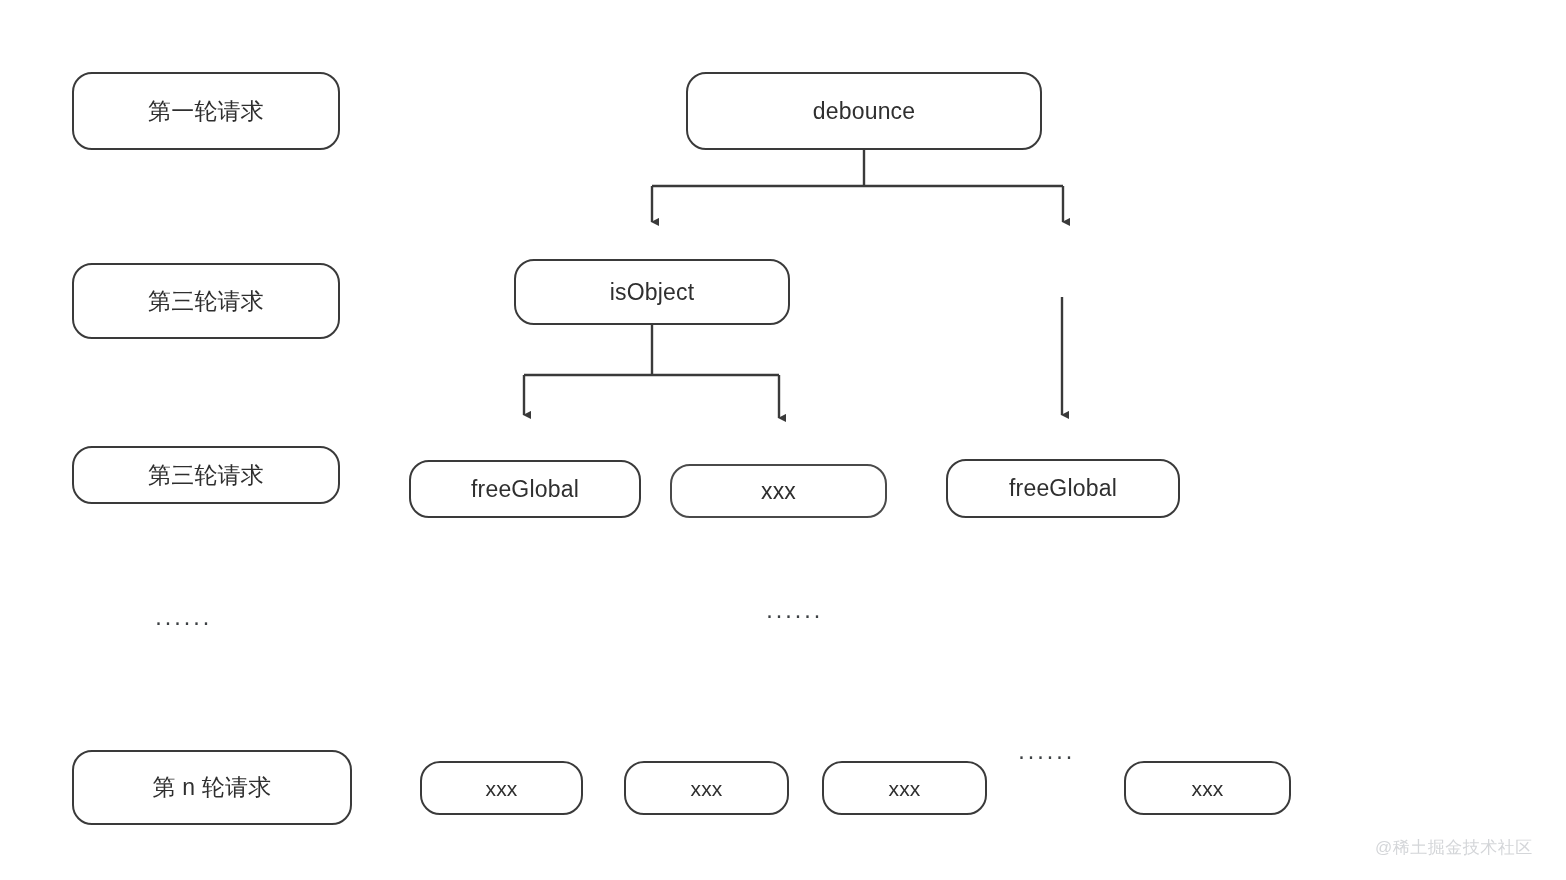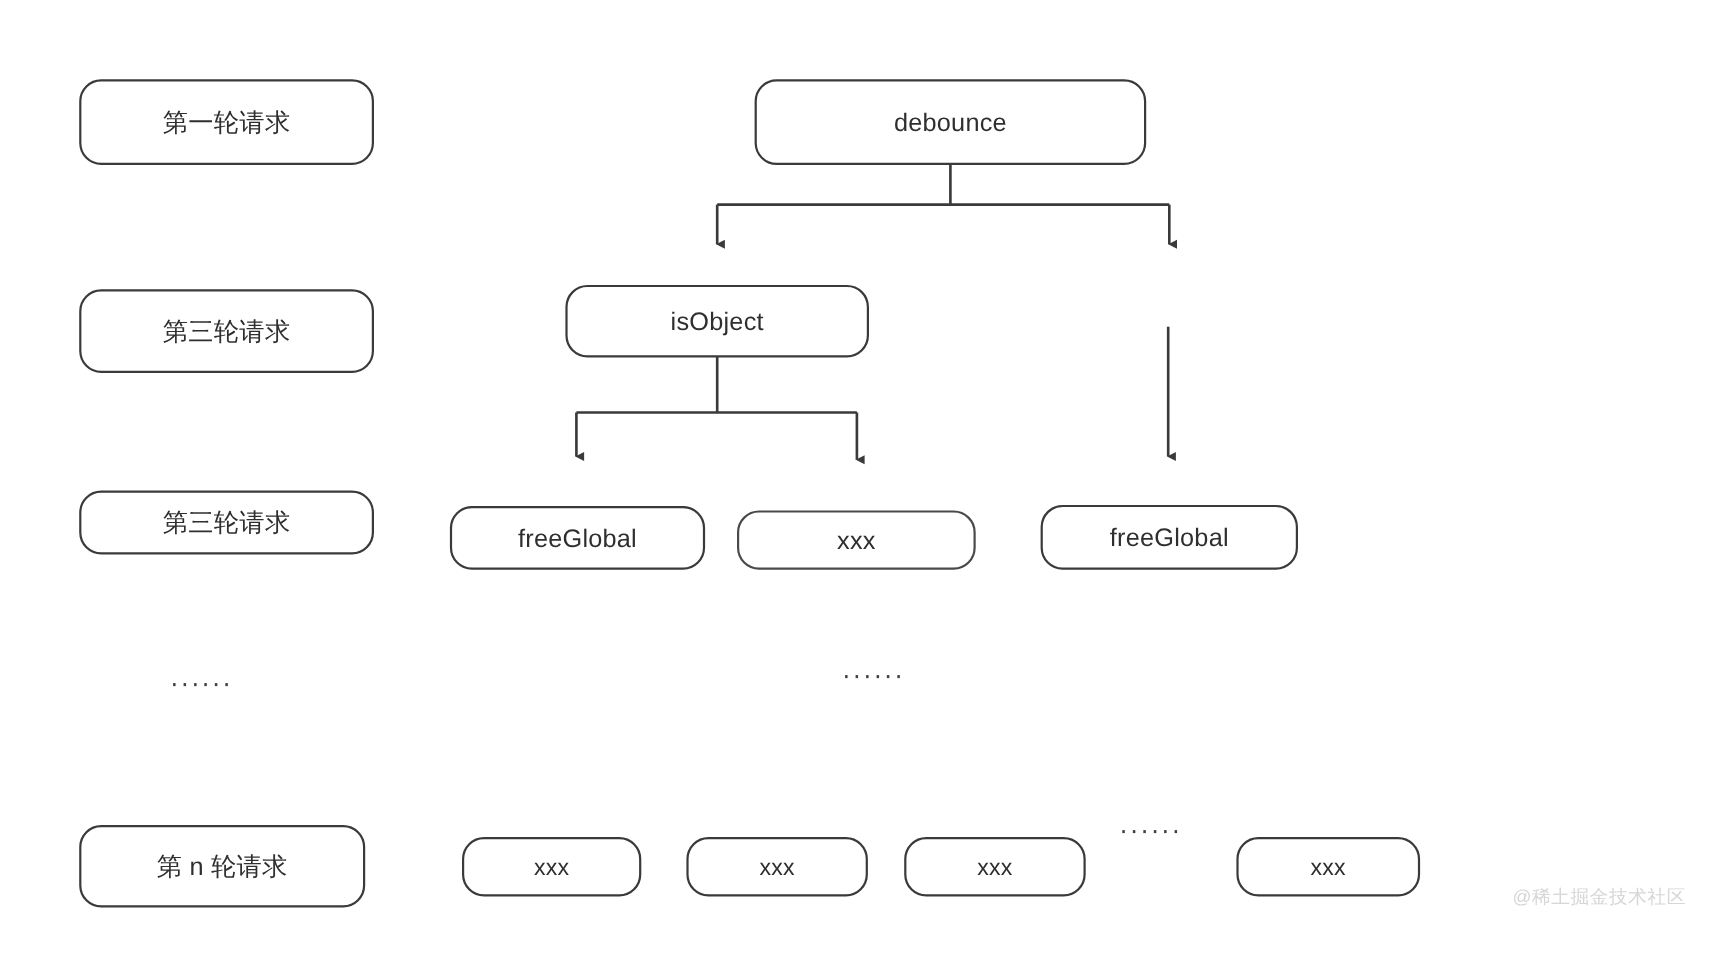--- a/index.html
+++ b/index.html
@@ -99,21 +99,21 @@
       <path d="M 1062,297 L 1062,415" stroke="#3a3a3a" stroke-width="2.4" fill="none" marker-end="url(#arrowhead)"></path>
     </g>
   </svg>
 
   <div class="node label-node" style="left:72px; top:44px; width:268px; height:78px;">第一轮请求</div>
 
   <div class="node label-node" style="left:72px; top:235px; width:268px; height:76px;">第三轮请求</div>
 
   <div class="node label-node" style="left:72px; top:418px; width:268px; height:58px;">第三轮请求</div>
 
-  <div class="node label-node" style="left:72px; top:722px; width:260px; height:75px;text-align:right;">第 n 轮请求</div>
+  <div class="node label-node" style="left:72px; top:722px; width:280px; height:75px;text-align:right;">第 n 轮请求</div>
 
   <div class="node" style="left:686px; top:44px; width:356px; height:78px;">debounce</div>
 
   <div class="node" style="left:514px; top:231px; width:276px; height:66px;">isObject</div>
 
 
   <div class="node" style="left:409px; top:432px; width:232px; height:58px;">freeGlobal</div>
 
   <div class="node soft" style="left:670px; top:436px; width:217px; height:54px;">xxx</div>
 
@@ -126,15 +126,15 @@
   <div class="node small" style="left:822px; top:733px; width:165px; height:54px;">xxx</div>
 
   <div class="node small" style="left:1124px; top:733px; width:167px; height:54px;">xxx</div>
 
   <div class="ellipsis" style="left:155px; top:613px;">······</div>
 
   <div class="ellipsis" style="left:766px; top:606px;">······</div>
 
   <div class="ellipsis" style="left:1018px; top:747px;">······</div>
 
-  <div class="watermark" style="left:1375px; top:804px;">@稀土掘金技术社区</div>
+  <div class="watermark" style="left:1375px; top:836px;">@稀土掘金技术社区</div>
 
 </div>
 
 </body></html>

